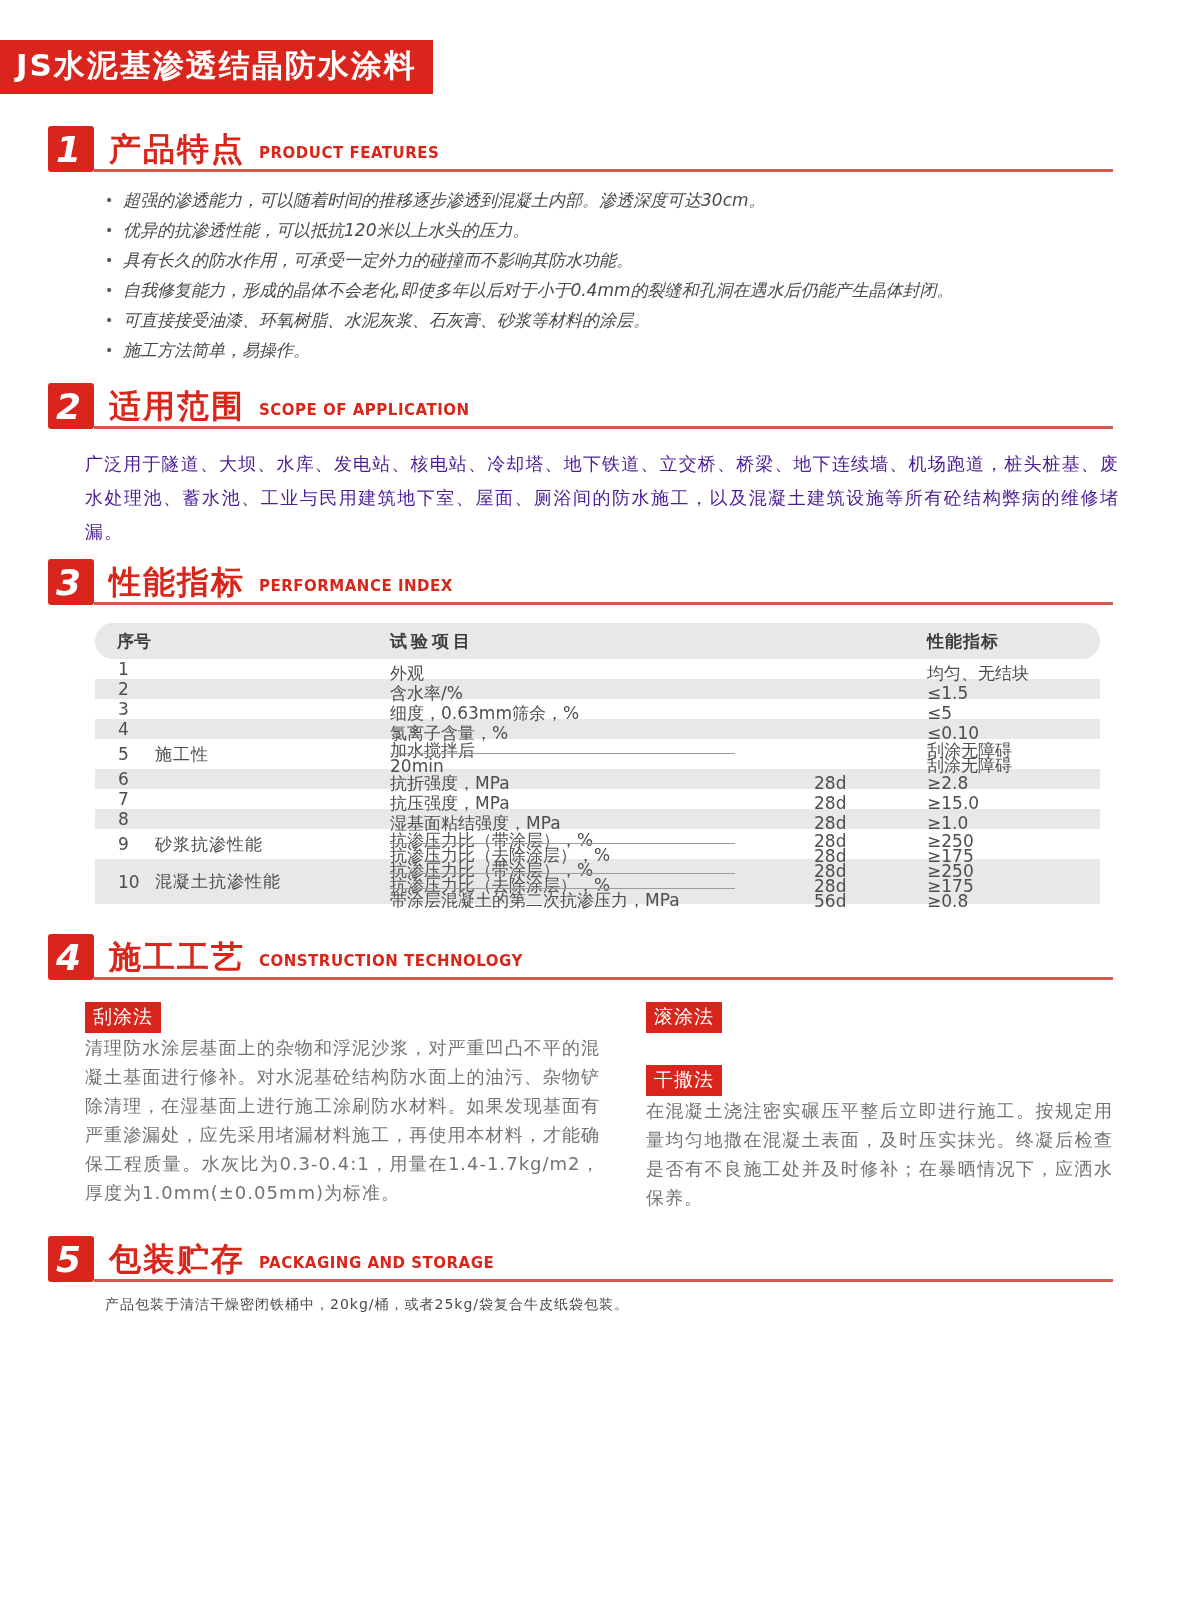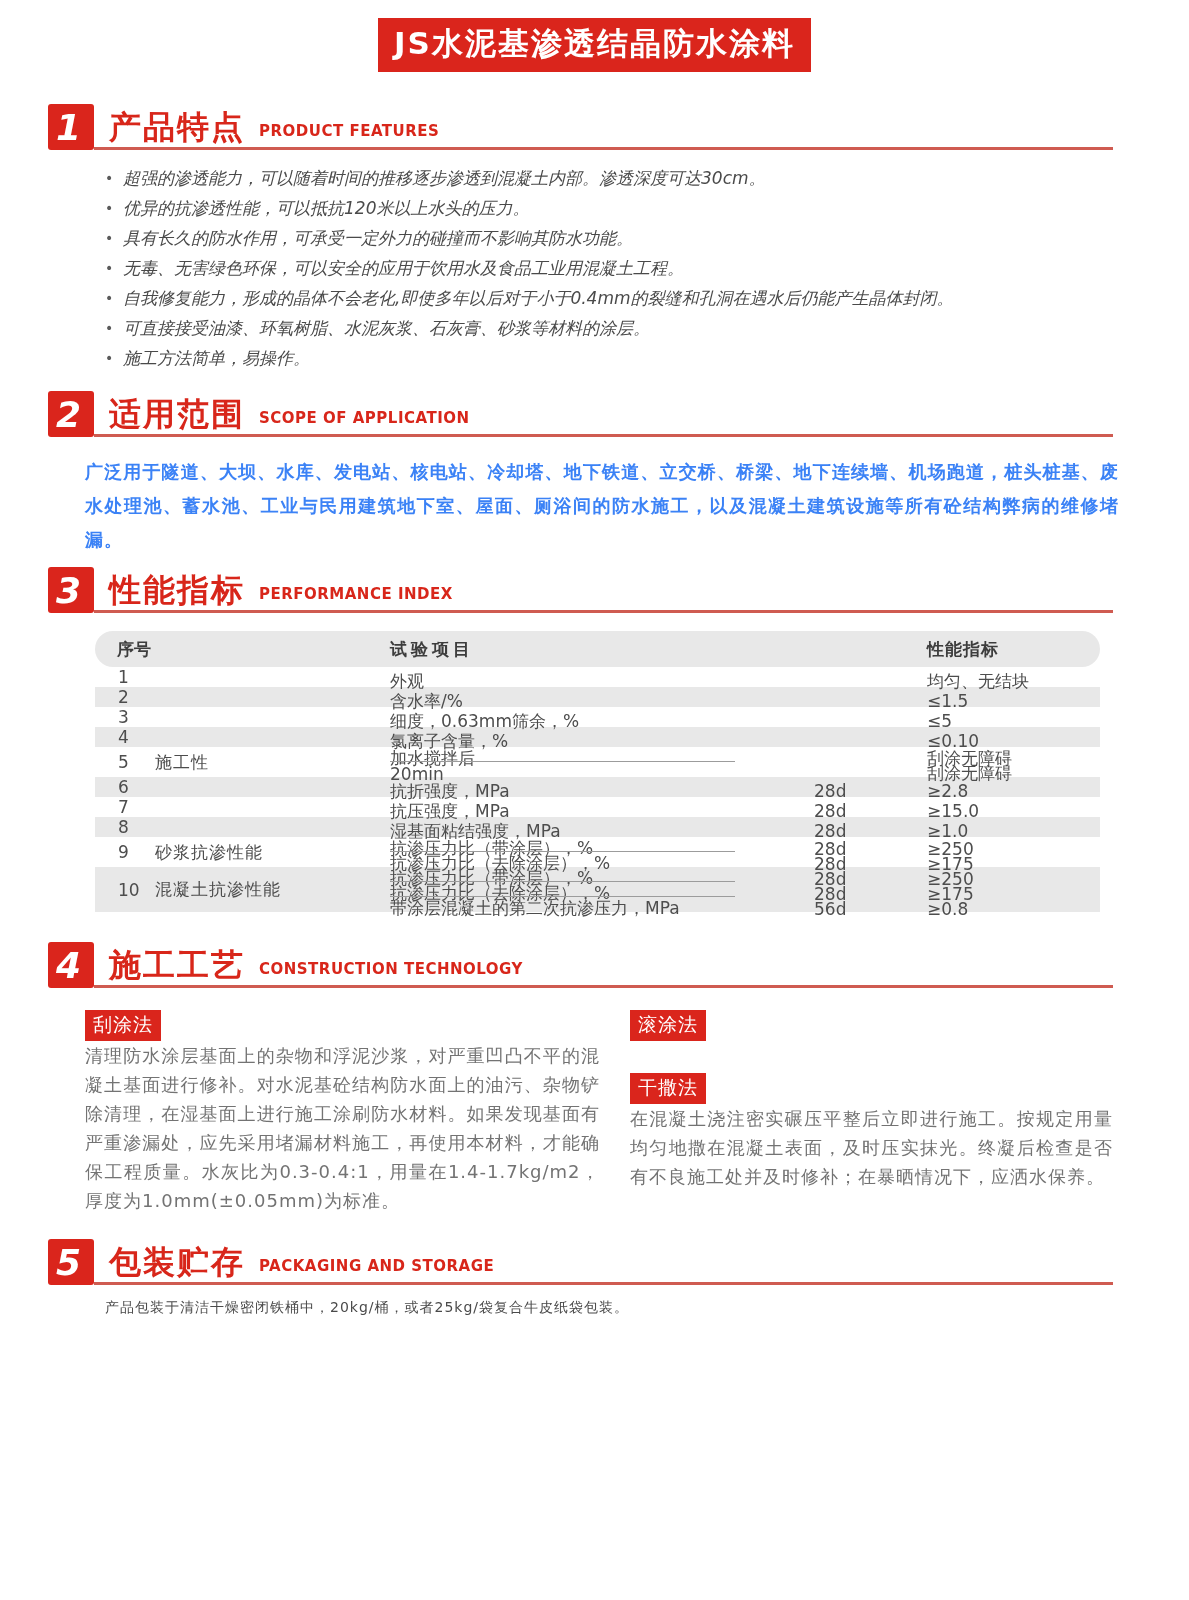--- a/index.html
+++ b/index.html
@@ -3,21 +3,21 @@
 <meta charset="utf-8">
 <style>
   * { margin:0; padding:0; box-sizing:border-box; }
   html,body { background:#ffffff; }
   .page {
     position:relative; width:1189px; height:1600px; margin:0 auto;
     background:#ffffff; color:#464646;
     font-family:"DejaVu Sans","Liberation Sans",sans-serif; overflow:hidden;
   }
   
-  .banner-wrap { text-align:center; padding-top:18px; }
+  .banner-wrap { padding-top:40px; }
   .banner {
     display:inline-block; background:var(--accent,#da251c); color:#fff;
     font-size:31px; font-weight:bold; letter-spacing:2px; padding:5px 16px 7px;
   }
   
   .sec-head { display:flex; margin:0 76px 0 48px; }
   .sec-badge {
     width:46px; height:46px; background:var(--accent,#da251c); color:#fff;
     font-size:36px; font-weight:bold; font-style:italic; border-radius:3px;
     display:flex; align-items:center; justify-content:center; padding-right:5px;
@@ -29,38 +29,38 @@
   }
   .sec-cn { color:#d8261a; font-size:32px; font-weight:bold; letter-spacing:2px; line-height:1.1; }
   .sec-en { color:#d8261a; font-size:15px; font-weight:bold; letter-spacing:.5px; padding-bottom:5px; white-space:nowrap; }
   .mt1 { margin-top:32px; } .mt2 { margin-top:18px; } .mt3 { margin-top:10px; }
   .mt4 { margin-top:30px; } .mt5 { margin-top:24px; }
   
   .bullets { list-style:none; margin:13px 76px 0 105px;font-style:italic; }
   .bullets li { font-size:17px; line-height:30px; color:#4a4a4a; padding-left:18px; position:relative; }
   .bullets li::before { content:"•"; position:absolute; left:0; top:0; font-size:14px; color:#5a5a5a; }
   
-  .scope-p { margin:18px 70px 0 85px; font-size:18px; line-height:34px; color:#3b82f6; text-align:justify; letter-spacing:1px;font-weight:bold; }
+  .scope-p { margin:18px 70px 0 85px; font-size:18px; line-height:34px; color:#4c1d95; text-align:justify; letter-spacing:1px; }
   
   .ptable { margin:18px 0 0 95px; width:1005px; font-size:17px; color:#4d4d4d; }
   .t-head { display:grid; grid-template-columns:60px 235px 400px 115px 1fr; align-items:center; height:36px; background:#e8e8e8; font-weight:bold; color:#3d3d3d;border-radius:18px; }
   .t-head .h-no { padding-left:22px; }
   .t-head .h-item { letter-spacing:4px; }
   .t-head .h-idx { padding-left:22px; letter-spacing:1px; }
   .t-row { display:grid; grid-template-columns:60px 235px 1fr; align-items:center; }
   .t-row.shade { background:#e8e8e8; }
   .t-no { padding-left:23px; align-self:center; }
   .t-group { align-self:center; letter-spacing:1px; }
   .t-items { display:flex; flex-direction:column; }
   .t-sub { display:grid; grid-template-columns:400px 115px 1fr; align-items:center; height:15px; position:relative; }
   .t-sub.divided::after { content:""; position:absolute; left:0; bottom:0; width:345px; border-bottom:1px solid #9c9c9c; }
   .t-age { padding-left:24px; }
   .t-val { padding-left:22px; }
   
-  .cols { display:flex; gap:30px; margin:22px 76px 0 85px; }
+  .cols { display:flex; gap:46px; margin:22px 76px 0 85px; }
   .col-left { width:515px; flex:0 0 auto; }
   .col-right { flex:1; }
   .mbadge { display:inline-block; background:var(--accent,#da251c); color:#fff; font-size:19px; padding:2px 8px 3px; letter-spacing:1px; }
   .mbody { font-size:18px; line-height:29px; color:#737373; text-align:justify; letter-spacing:1px; }
   .roll-gap { height:32px; }
   
   .pack-p { margin:14px 76px 0 105px; font-size:14px; color:#4a4a4a; letter-spacing:1px; }
 </style>
 </head>
 <body>
@@ -75,21 +75,20 @@
     <div class="sec-badge">1</div>
     <div class="sec-line">
       <span class="sec-cn">产品特点</span>
       <span class="sec-en">PRODUCT FEATURES</span>
     </div>
   </div>
   <ul class="bullets" id="feature-list">
       <li>超强的渗透能力，可以随着时间的推移逐步渗透到混凝土内部。渗透深度可达30cm。</li>
       <li>优异的抗渗透性能，可以抵抗120米以上水头的压力。</li>
       <li>具有长久的防水作用，可承受一定外力的碰撞而不影响其防水功能。</li>
-      <li>无毒、无害绿色环保，可以安全的应用于饮用水及食品工业用混凝土工程。</li>
       <li>自我修复能力，形成的晶体不会老化,即使多年以后对于小于0.4mm的裂缝和孔洞在遇水后仍能产生晶体封闭。</li>
       <li>可直接接受油漆、环氧树脂、水泥灰浆、石灰膏、砂浆等材料的涂层。</li>
       <li>施工方法简单，易操作。</li>
     </ul>
 
   <div class="sec-head mt2">
     <div class="sec-badge">2</div>
     <div class="sec-line">
       <span class="sec-cn">适用范围</span>
       <span class="sec-en">SCOPE OF APPLICATION</span>

